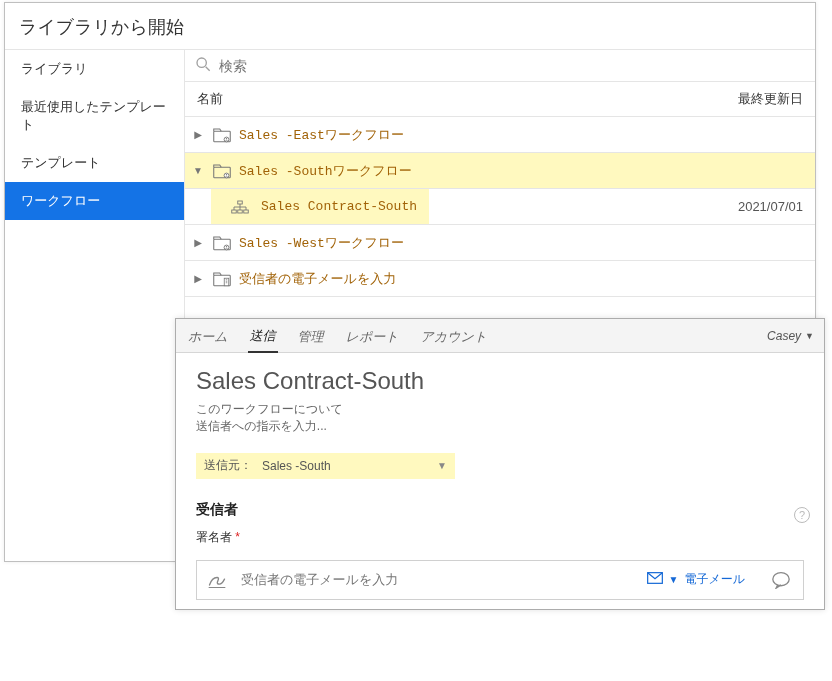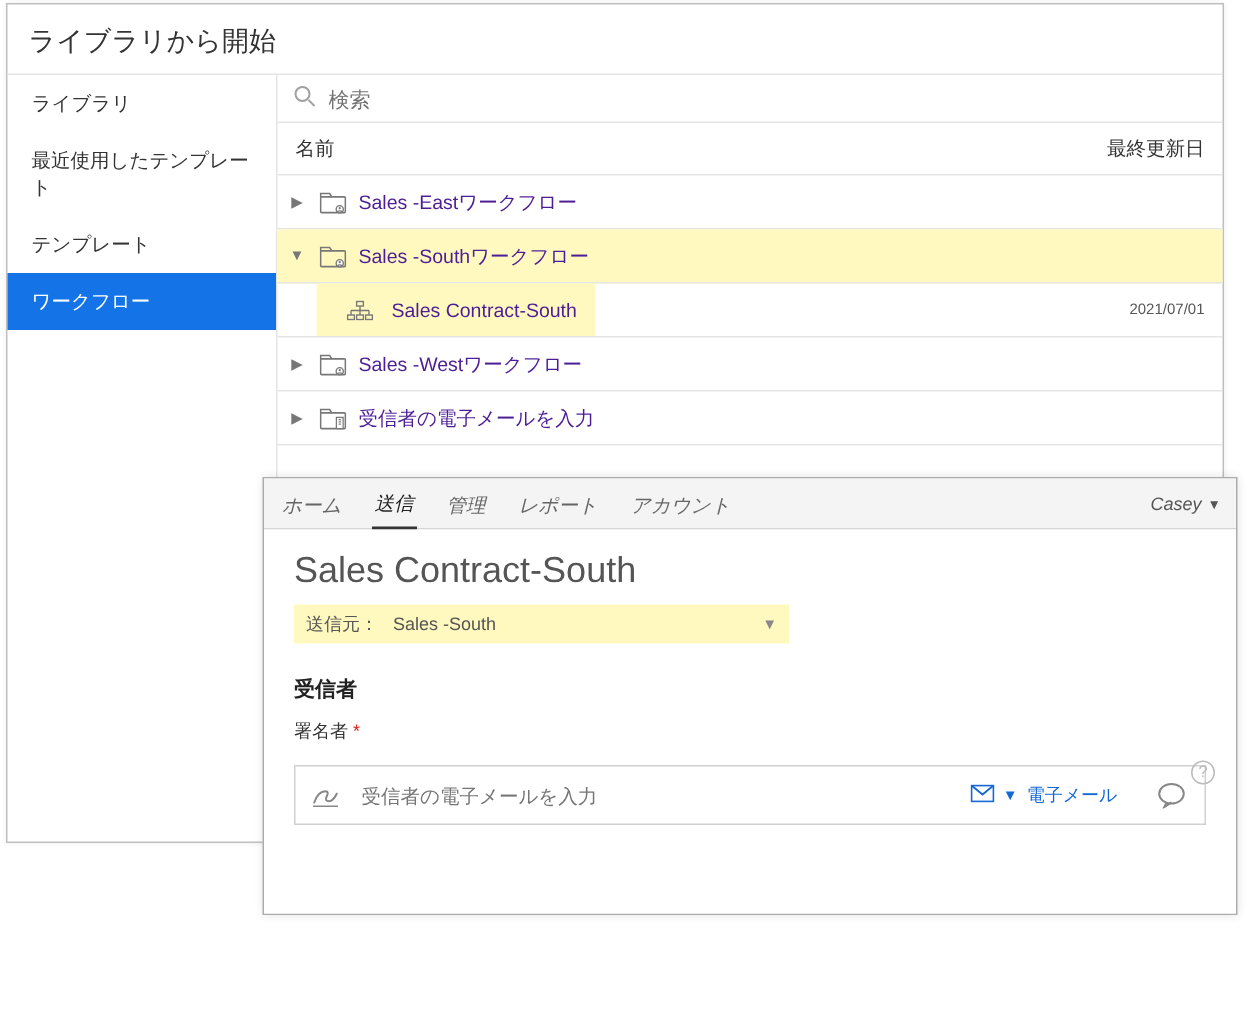--- a/index.html
+++ b/index.html
@@ -32,47 +32,47 @@
   }
   .tree { }
   .tree-row {
     display: flex; align-items: center; height: 36px; border-bottom: 1px solid #e5e5e5; padding-right: 12px;
   }
   .tree-row .expander {
     width: 18px; text-align: center; color: #777; font-size: 10px; cursor: pointer; user-select: none;
     margin-left: 4px;
   }
   .tree-row .folder-icon { width: 20px; margin: 0 6px; display:flex; align-items:center; }
-  .tree-row .label { flex: 1; color: #4c1d95; }
+  .tree-row .label { flex: 1; color: #a16207; font-family: Liberation Mono, monospace; }
   .tree-row.highlight { background: #fff9bf; }
   .tree-row.child { padding-left: 26px; }
   .tree-row.child .flow-icon { width: 20px; margin: 0 10px 0 20px; display:flex; align-items:center; }
-  .date-col { color: #555; font-size: 10px; white-space: nowrap; }
+  .date-col { color: #555; font-size: 13px; white-space: nowrap; }
   .folder-svg { width: 18px; height: 16px; }
   .flow-svg { width: 18px; height: 14px; }
 
   
   .window2 {
     position: absolute; top: 318px; left: 175px; width: 650px; height: 292px;
     border: 1px solid #acacac; background: #fafafa; box-shadow: 0 0 6px rgba(0,0,0,0.12);
   }
   .tabs {
     display: flex; align-items: center; height: 34px; background: #f4f4f4; border-bottom: 1px solid #d6d6d6;
     padding: 0 10px; gap: 18px; font-size: 13px; color: #666; font-style: italic;
   }
   .tab { padding: 8px 2px 6px 2px; cursor: pointer; }
   .tab.active { color: #222; border-bottom: 2px solid #333; font-weight: 500; }
   .spacer { flex: 1; }
   .user { color: #555; font-size: 12px; cursor: pointer; display:flex; align-items:center; gap:4px;}
   .window2-body { padding: 14px 20px; background: #fff; height: calc(100% - 34px); position: relative; }
   .wf-title { font-size: 24px; color: #555; font-weight: 300; margin-bottom: 6px; }
   .wf-desc { font-size: 12px; color: #666; line-height: 1.4; }
   .send-from {
-    margin-top: 8px; background: #fff9bf; display: flex; align-items: center; height: 26px;
-    width: 330px; font-size: 12px; color: #555; padding: 0 8px; gap: 10px;
+    margin-top: 18px; background: #fff9bf; display: flex; align-items: center; height: 26px;
+    width: 259px; font-size: 12px; color: #555; padding: 0 8px; gap: 10px;
   }
   .send-from .dd { margin-left: auto; color: #888; font-size: 10px; cursor:pointer;}
   .recipients-label {
     font-size: 14px; font-weight: 700; color: #222; margin-top: 22px;
   }
   .help-icon {
     position: absolute; right: 14px; top: 154px; width: 16px; height: 16px; border: 1px solid #bbb; border-radius: 50%;
     color: #bbb; font-size: 11px; display:flex; align-items:center; justify-content:center; cursor:pointer;
   }
   .signer-row { margin-top: 10px; font-size: 12px; color: #333; }
@@ -208,20 +208,22 @@
     <div class="tab"><span>レポート</span></div>
     <div class="tab"><span>アカウント</span></div>
     <div class="spacer"></div>
     <div class="user">
       <span>Casey</span>
       <span style="font-size:9px;">▼</span>
     </div>
   </div>
   <div class="window2-body">
     <div class="wf-title">Sales Contract-South</div>
+    <div class="wf-desc">このワークフローについて</div>
+    <div class="wf-desc">送信者への指示を入力...</div>
     <div class="send-from">
       <span>送信元：</span>
       <span>Sales -South</span>
       <span class="dd">▼</span>
     </div>
     <div class="recipients-label">受信者</div>
     <div class="help-icon">?</div>
     <div class="signer-row">
       <span>署名者</span>
       <span class="ast">*</span>

